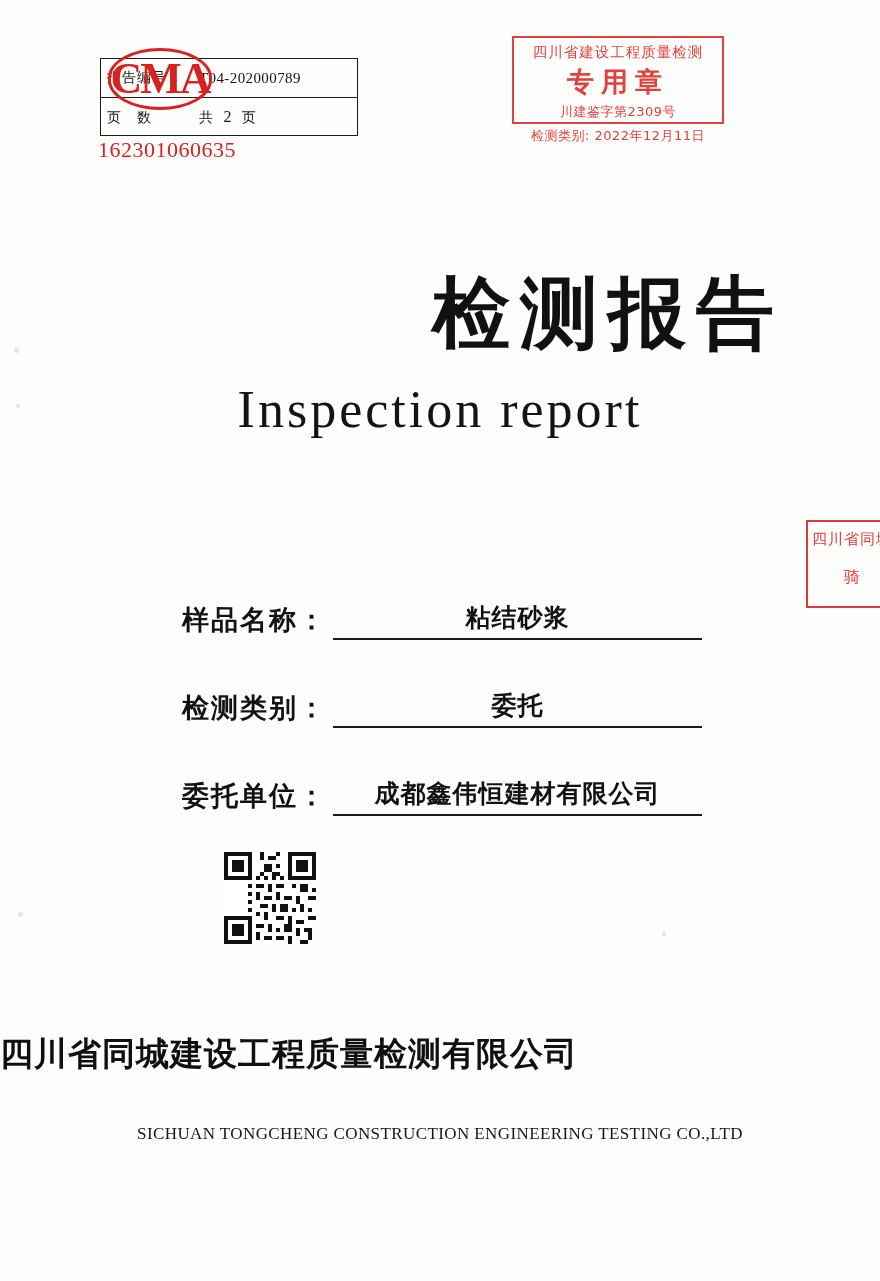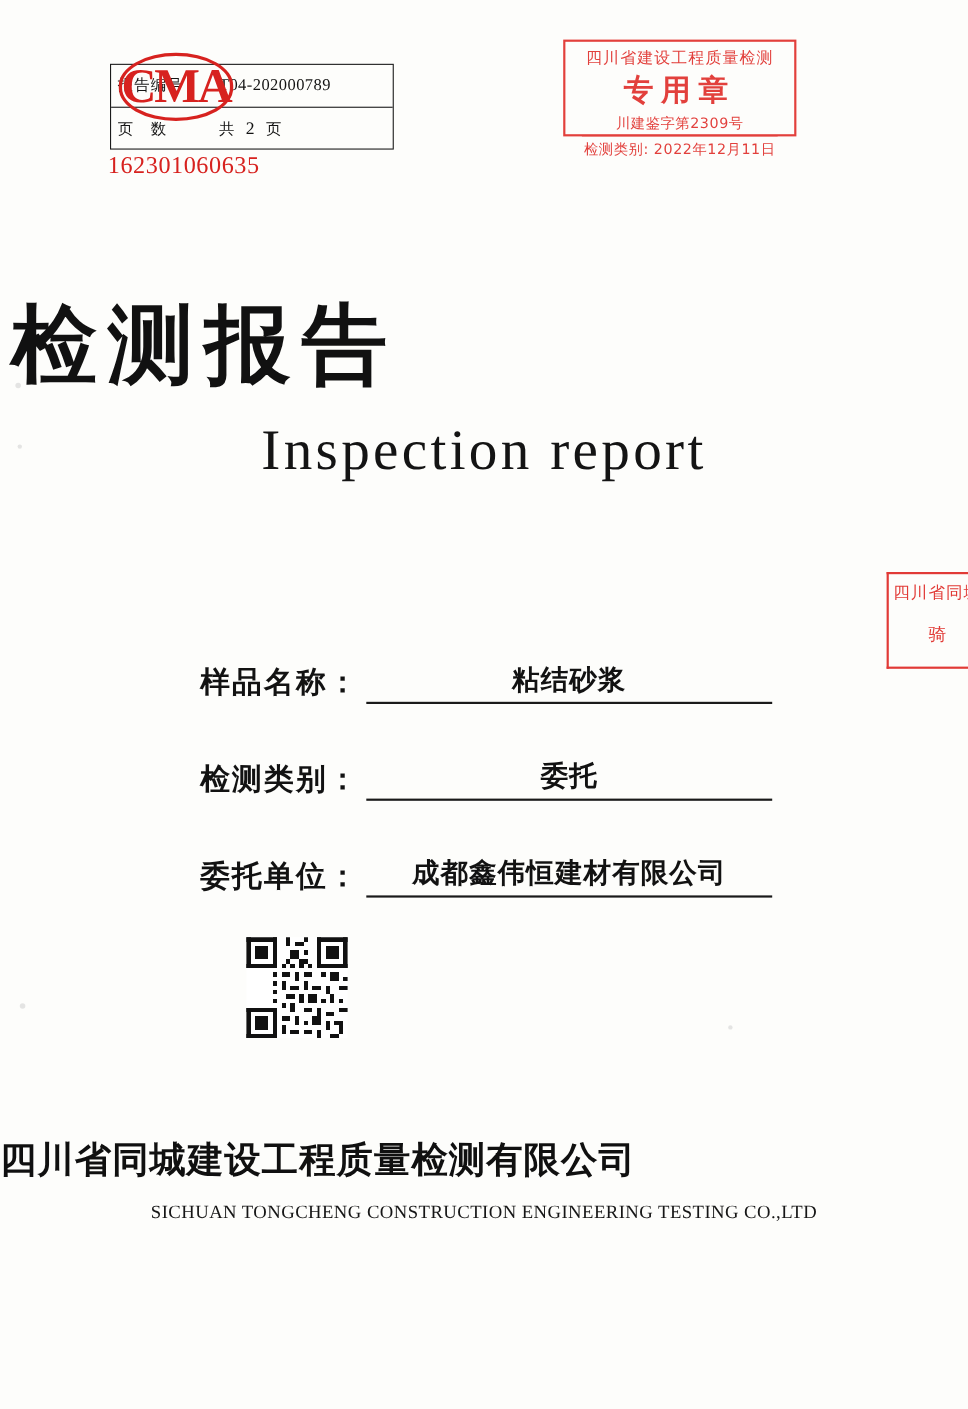--- a/index.html
+++ b/index.html
@@ -172,21 +172,21 @@
     font-size: 16px;
     margin-top: 18px;
   }
 
   
   .title-cn {
     position: absolute;
     left: 0;
     top: 262px;
     width: 784px;
-    text-align: left;
+    text-align: right;
     font-family: "DejaVu Sans", sans-serif;
     font-weight: bold;
     font-size: 78px;
     letter-spacing: 10px;
     color: #111111;
     text-indent: 10px;
   }
   .title-en {
     position: absolute;
     left: 0;
@@ -253,21 +253,21 @@
     text-align: left;
     font-family: "DejaVu Sans", sans-serif;
     font-weight: bold;
     font-size: 33px;
     letter-spacing: 1px;
     color: #101010;
   }
   .company-en {
     position: absolute;
     left: 0;
-    top: 1092px;
+    top: 1124px;
     width: 880px;
     text-align: center;
     font-family: "Liberation Serif", serif;
     font-size: 17px;
     letter-spacing: 0.4px;
     color: #161616;
   }
 
   
   .speck {

